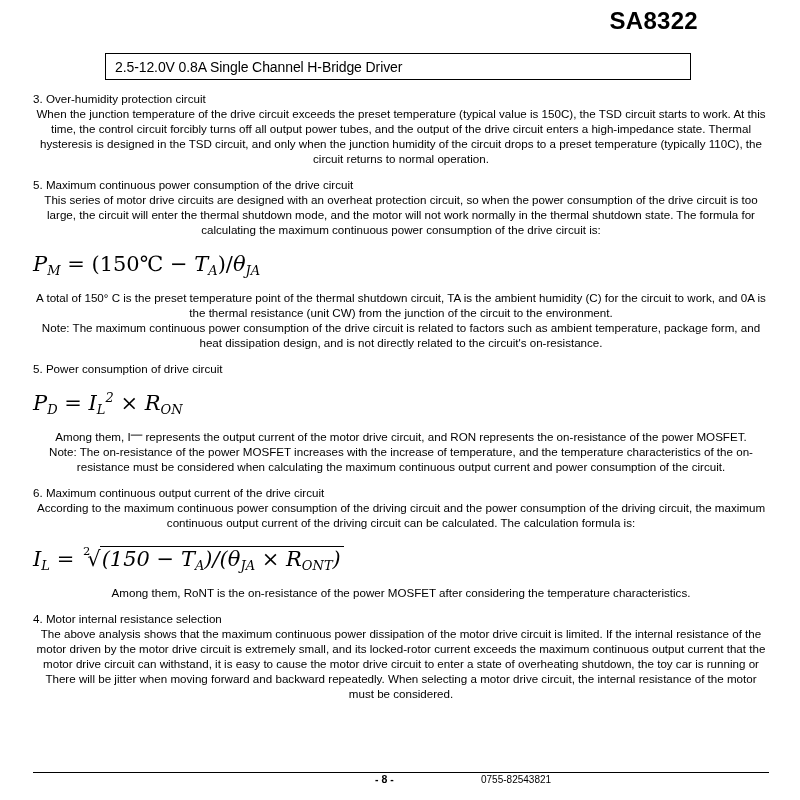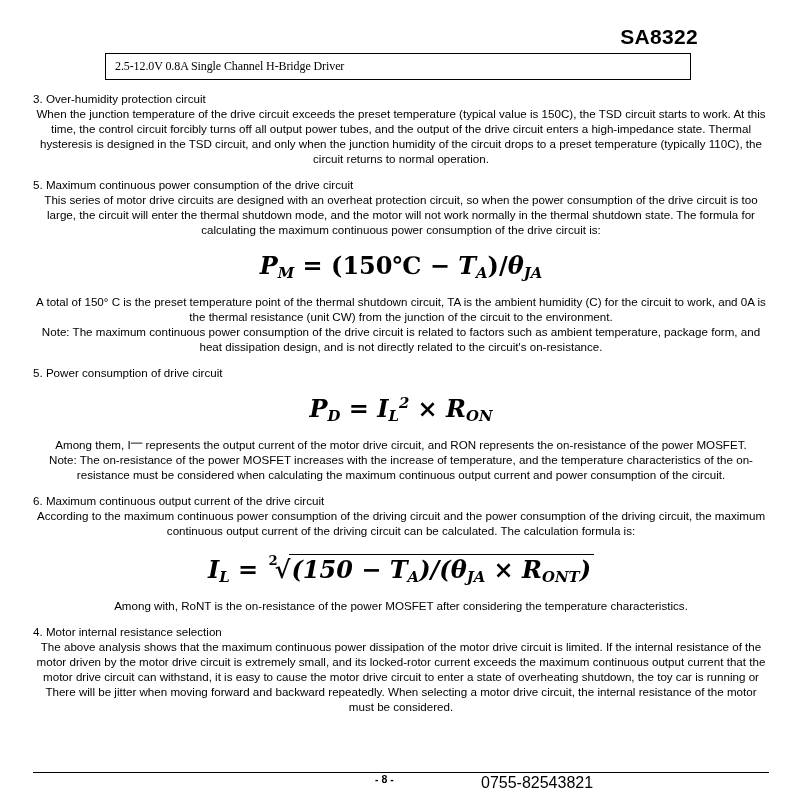--- a/index.html
+++ b/index.html
@@ -16,67 +16,66 @@
   }
   .page {
     position: relative;
     width: 800px;
     height: 800px;
     box-sizing: border-box;
     padding: 0;
   }
   .part-number {
     position: absolute;
-    top: 25px;
+    top: 7px;
     right: 102px;
-    font-size: 21px;
+    font-size: 24px;
     font-weight: bold;
     letter-spacing: 0.3px;
   }
   .title-bar {
     position: absolute;
     top: 53px;
     left: 105px;
     width: 586px;
     height: 27px;
     border: 1px solid #000000;
     box-sizing: border-box;
     display: flex;
     align-items: center;
   }
   .title-bar .title-text {
-    font-size: 12px;
+    font-size: 14px;
     padding-left: 9px;
     letter-spacing: -0.1px;
-    font-family: Liberation Serif, serif;
   }
   .content {
     position: absolute;
     top: 92px;
     left: 33px;
     width: 736px;
     font-size: 11.6px;
     line-height: 1.29;
   }
   .sec {
     margin-bottom: 11px;
   }
   .sec-head {
     margin: 0;
   }
   .sec-body {
     margin: 0;
     text-align: center;
   }
   .formula {
-    text-align: center;
+    text-align: left;
     font-family: "DejaVu Serif", serif;
     font-style: italic;
-    font-weight: bold;
-    font-size: 24px;
+    font-weight: normal;
+    font-size: 21px;
     margin: 13px 0 12px 0;
     white-space: nowrap;
   }
   .formula .upr {
     font-style: normal;
   }
   .sub {
     font-size: 0.62em;
     vertical-align: -0.28em;
     font-style: italic;
@@ -124,21 +123,21 @@
     position: absolute;
     top: 1px;
     left: 342px;
     font-size: 10.5px;
     font-weight: bold;
   }
   .footer-code {
     position: absolute;
     top: 2px;
     left: 448px;
-    font-size: 16px;
+    font-size: 10px;
   }
 </style>
 </head>
 <body>
 
 <div class="page">
 
   <div class="part-number">SA8322</div>
 
   <div class="title-bar">
@@ -181,21 +180,21 @@
     <div class="sec">
       <p class="sec-head">6. Maximum continuous output current of the drive circuit</p>
       <p class="sec-body">According to the maximum continuous power consumption of the driving circuit and the power consumption of the driving circuit, the maximum continuous output current of the driving circuit can be calculated. The calculation formula is:</p>
       <div class="formula">
         <span>I<span class="sub">L</span></span>
         <span class="upr"> = </span>
         <span class="radical">
           <span class="idx">2</span><span class="sign">√</span><span class="body">(150 − <span style="font-style:italic;margin-top:17px;">T<span class="sub">A</span></span>)/(<span style="font-style:italic;">θ<span class="sub">JA</span></span> × <span style="font-style:italic;margin-top:38px;">R<span class="sub">ONT</span></span>)</span>
         </span>
       </div>
-      <p class="sec-body">Among with, RoNT is the on-resistance of the power MOSFET after considering the temperature characteristics.</p>
+      <p class="sec-body">Among them, RoNT is the on-resistance of the power MOSFET after considering the temperature characteristics.</p>
     </div>
 
     <div class="sec">
       <p class="sec-head">4. Motor internal resistance selection</p>
       <p class="sec-body">The above analysis shows that the maximum continuous power dissipation of the motor drive circuit is limited. If the internal resistance of the motor driven by the motor drive circuit is extremely small, and its locked-rotor current exceeds the maximum continuous output current that the motor drive circuit can withstand, it is easy to cause the motor drive circuit to enter a state of overheating shutdown, the toy car is running or There will be jitter when moving forward and backward repeatedly. When selecting a motor drive circuit, the internal resistance of the motor must be considered.</p>
     </div>
 
   </div>
 
   <div class="footer">

